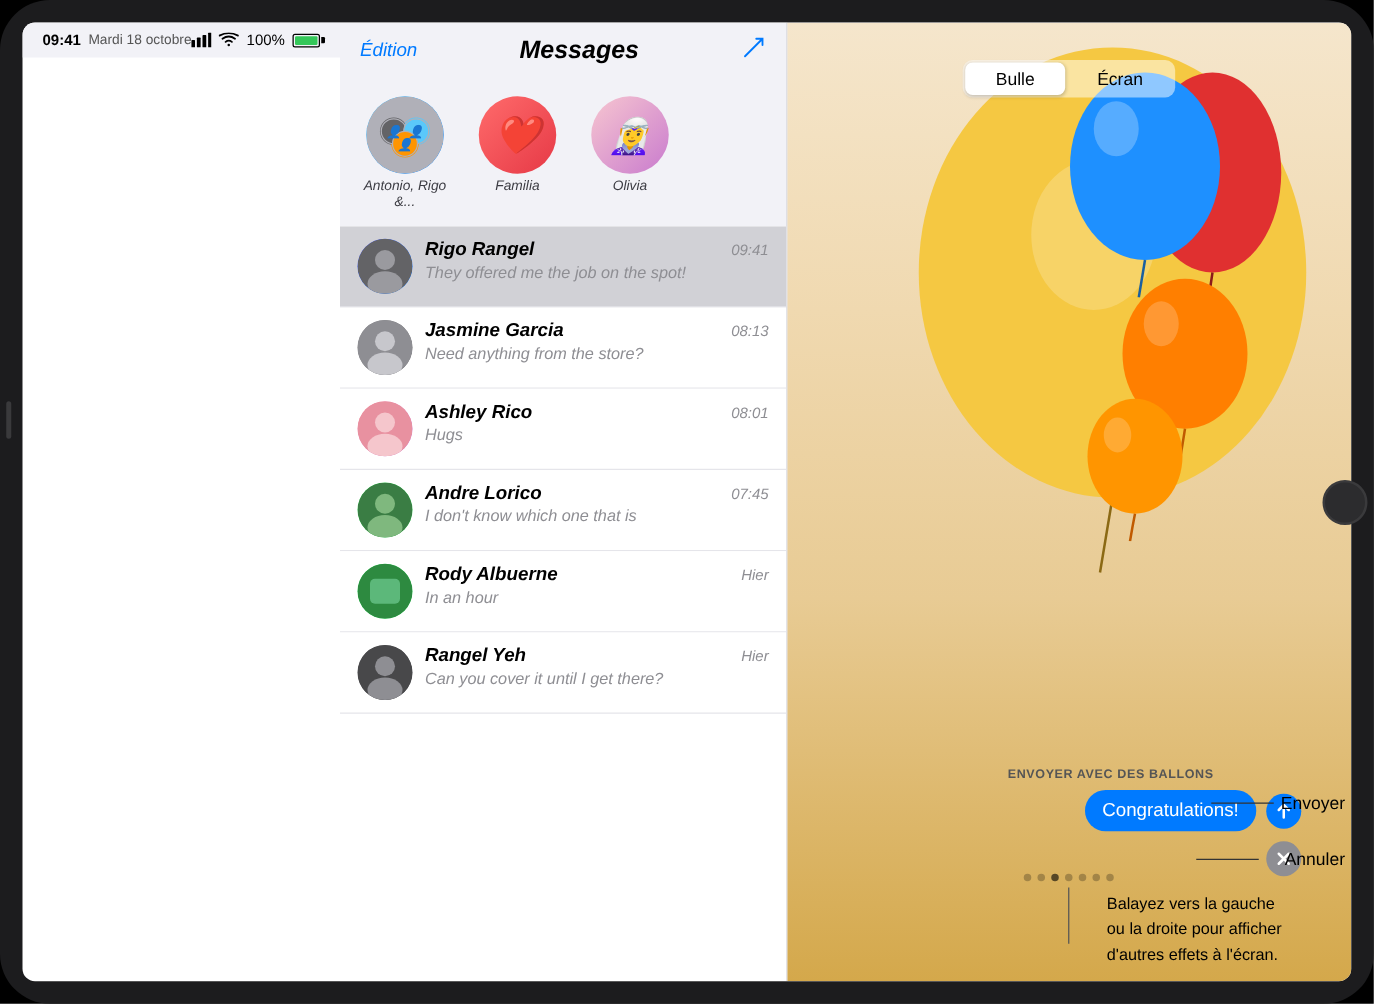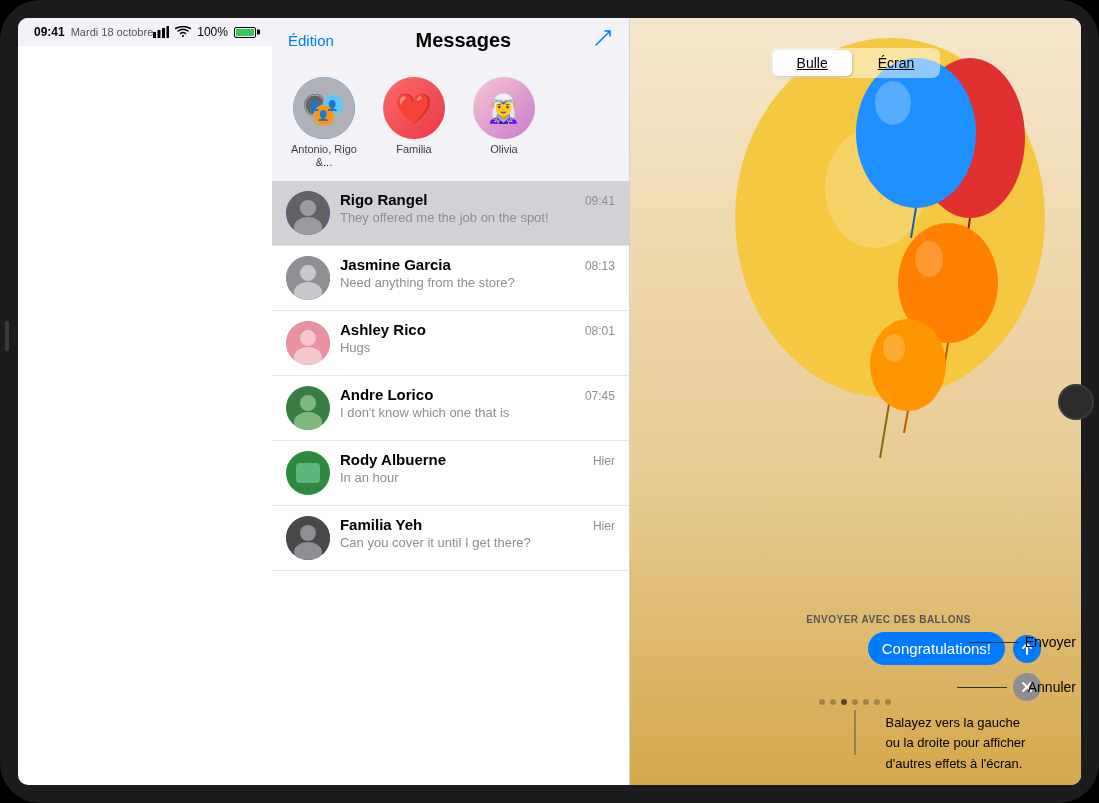--- a/index.html
+++ b/index.html
@@ -75,20 +75,21 @@
     }
 
     
     .messages-panel {
       width: 358px;
       background: #f2f2f7;
       display: flex;
       flex-direction: column;
       border-right: 1px solid #d1d1d6;
       flex-shrink: 0;
+      font-style: italic;
     }
 
     .panel-header {
       padding: 10px 16px 8px;
       background: #f2f2f7;
     }
 
     .panel-header-row {
       display: flex;
       align-items: center;
@@ -268,21 +269,20 @@
       color: #000;
       text-shadow: 0 1px 3px rgba(255,255,255,0.6);
     }
 
     .effect-tabs {
       display: flex;
       background: rgba(255,255,255,0.5);
       border-radius: 8px;
       padding: 2px;
       gap: 2px;
-      text-decoration: underline;
     }
 
     .effect-tab {
       padding: 5px 24px;
       border-radius: 6px;
       font-size: 14px;
       font-weight: 500;
       cursor: pointer;
       color: #000;
     }
@@ -547,21 +547,21 @@
           <div class="message-item">
             <div class="message-avatar" style="background: linear-gradient(135deg, #636366, #48484a);">
               <svg width="44" height="44" viewBox="0 0 44 44">
                 <circle cx="22" cy="22" r="22" fill="#48484a"></circle>
                 <circle cx="22" cy="17" r="8" fill="#8e8e93"></circle>
                 <ellipse cx="22" cy="36" rx="14" ry="10" fill="#8e8e93"></ellipse>
               </svg>
             </div>
             <div class="message-info">
               <div class="message-name-row">
-                <span class="message-name">Familia Yeh</span>
+                <span class="message-name">Rangel Yeh</span>
                 <span class="message-time">Hier</span>
               </div>
               <div class="message-preview multi">Can you cover it until I get there?</div>
             </div>
           </div>
 
         </div>
       </div>
 
       <div class="effect-panel">

